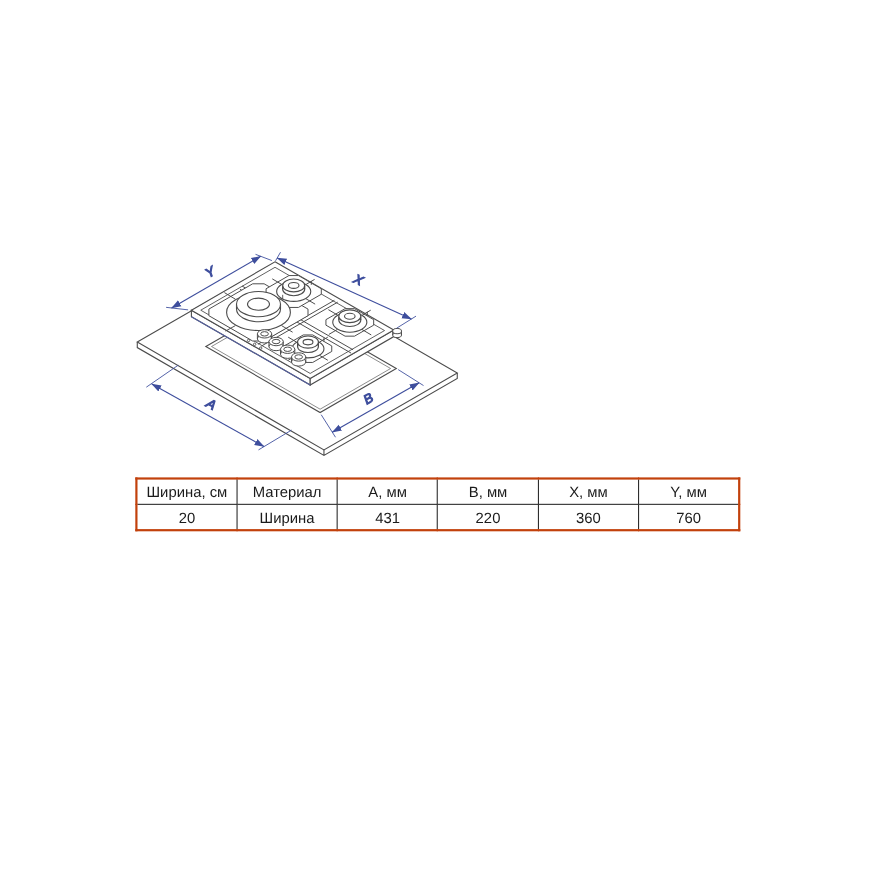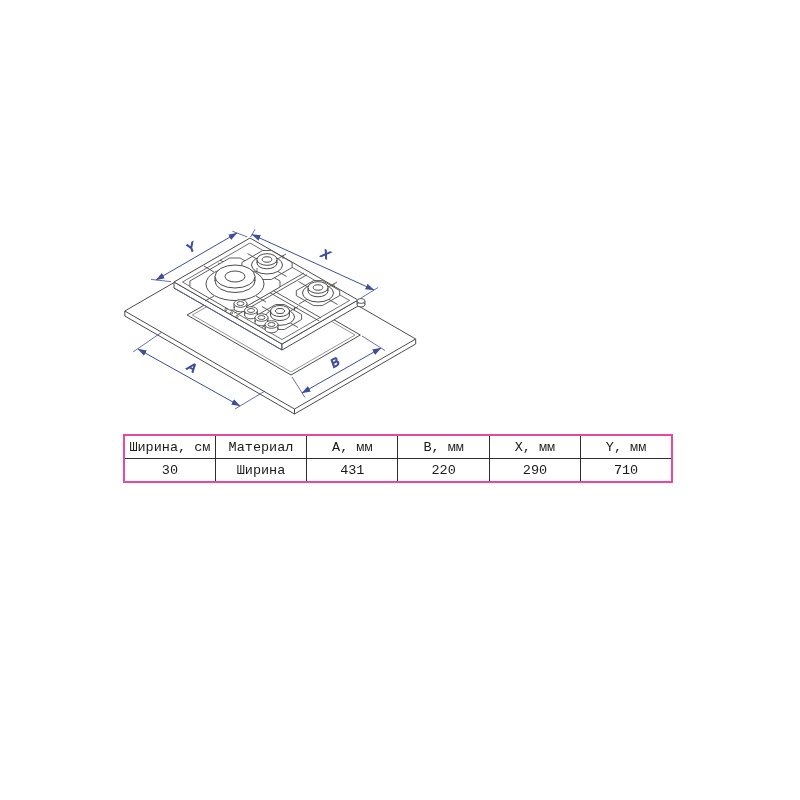--- a/index.html
+++ b/index.html
@@ -16,22 +16,22 @@
     font-style:italic;
     font-size:12px;
     fill:#3e4e9d;
   }
   table.spec{
     position:absolute;
     left:123px;top:434px;
     width:550px;
     border-collapse:collapse;
     table-layout:fixed;
-    border:2px solid #ec4899;
-    font-family:Liberation Mono, monospace;
+    border:2px solid #c2410c;
+    font-family:Liberation Sans, sans-serif;
   }
   table.spec th, table.spec td{
     border:1px solid #2e2e2e;
     height:22px;
     padding:0 2px;
     text-align:center;
     vertical-align:middle;
     font-size:13.5px;
     font-weight:400;
     color:#1b1b1b;
@@ -194,23 +194,23 @@
         <th>Ширина, см</th>
         <th>Материал</th>
         <th>A, мм</th>
         <th>B, мм</th>
         <th>X, мм</th>
         <th>Y, мм</th>
       </tr>
     </thead>
     <tbody>
       <tr>
-        <td>30</td>
+        <td>20</td>
         <td>Ширина</td>
         <td>431</td>
         <td>220</td>
-        <td>290</td>
-        <td>710</td>
+        <td>360</td>
+        <td>760</td>
       </tr>
     </tbody>
   </table>
 
 </div>
 
 </body></html>

